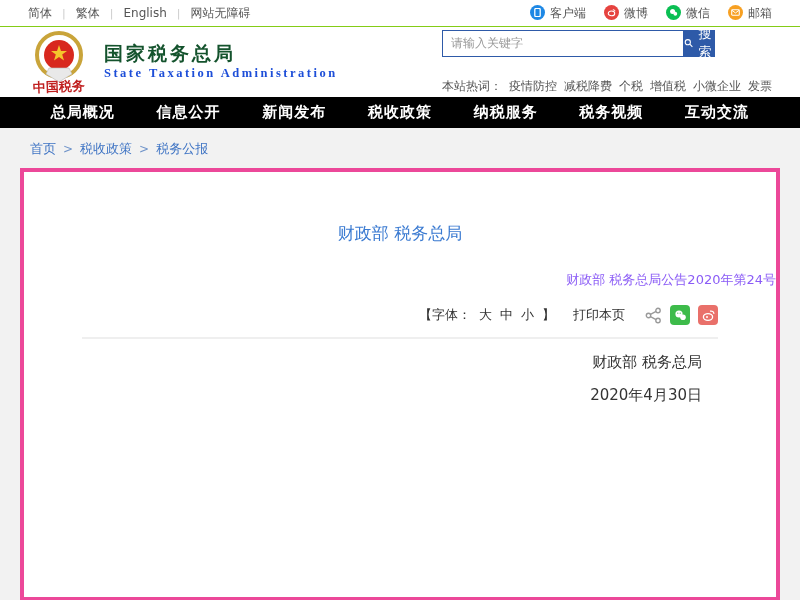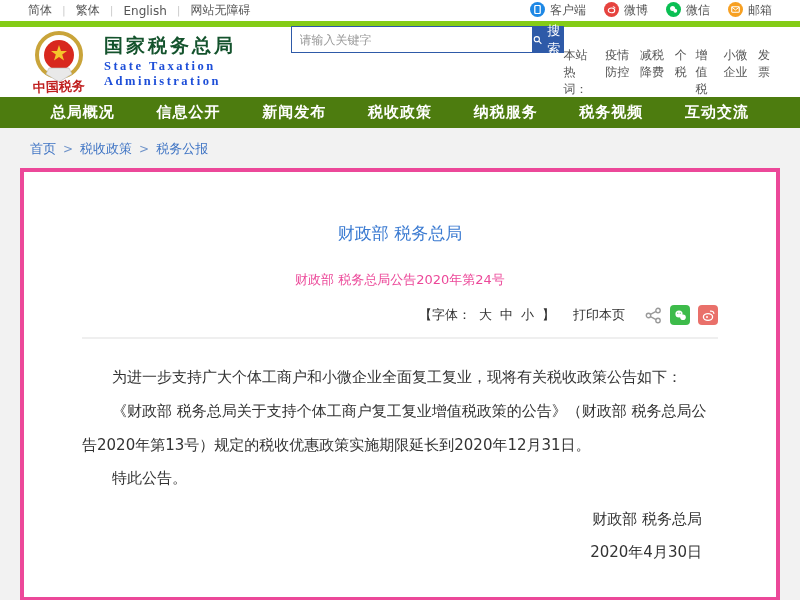--- a/index.html
+++ b/index.html
@@ -1,67 +1,67 @@
 <!DOCTYPE html>
 <html><head>
 <meta charset="utf-8">
 <style>
   * { margin: 0; padding: 0; box-sizing: border-box; }
   html, body { width: 800px; height: 600px; overflow: hidden; background: #fff;
     font-family: "DejaVu Sans", "Liberation Sans", sans-serif; }
 
   
   .topbar { height: 27px; display: flex; align-items: center; justify-content: space-between;
-    padding: 0 28px 0 28px; border-bottom: 6px solid #84cc16; background: #fff; }
+    padding: 0 28px 0 28px; border-bottom: 1px solid #84cc16; background: #fff; }
   .topbar-left { display: flex; align-items: center; gap: 10px; font-size: 12px; color: #555; }
   .topbar-left a { color: #555; text-decoration: none; cursor: pointer; }
   .tsep { color: #ccc; font-size: 11px; }
   .topbar-right { display: flex; align-items: center; gap: 18px; font-size: 12px; color: #555; }
   .quick { display: inline-flex; align-items: flex-start; gap: 5px; cursor: pointer; }
   .qicon { width: 15px; height: 15px; border-radius: 50%; display: inline-flex;
     align-items: center; justify-content: center; }
   .qicon svg { display: block; }
 
   
   .header { height: 70px; display: flex; align-items: center; padding: 0 28px; background: #fff; }
   .logo { width: 62px; height: 64px; margin-right: 14px; flex: 0 0 auto; }
   .brand { display: flex; flex-direction: column; justify-content: center; }
   .site-name { font-size: 19px; font-weight: bold; color: #14532d; letter-spacing: 3px; line-height: 1.15; }
   .site-name-en { font-family: "Liberation Serif", "DejaVu Serif", serif; font-size: 12.5px;
     font-weight: bold; color: #1d4ed8; letter-spacing: 2.5px; margin-top: 2px; }
-  .header-right { margin-left: auto; display: flex; flex-direction: row; align-items: flex-start; }
+  .header-right { margin-left: auto; display: flex; flex-direction: column; align-items: flex-start; }
   .search-row { display: flex; align-items: center; }
   .search-input { width: 242px; height: 27px; border: 1px solid #2e5aa8; padding: 0 8px;
     font-size: 12px; color: #333; outline: none; }
   .search-input::placeholder { color: #999; }
   .search-btn { height: 27px; width: 31px; background: #2e5aa8; color: #fff; border: none;
     font-size: 13px; display: flex; align-items: center; justify-content: center; gap: 2px; cursor: pointer; }
   .hotwords { margin-top: 21px; font-size: 12px; color: #555; display: flex; gap: 7px; }
   .hotwords a { color: #555; text-decoration: none; cursor: pointer; }
   .hot-label { color: #555; }
 
   
-  .nav { height: 31px; background: #4d7c0f; display: flex; align-items: center;
+  .nav { height: 31px; background: #000000; display: flex; align-items: center;
     justify-content: space-around; padding: 0 30px; }
   .nav-item { color: #fff; font-size: 15px; font-weight: bold; text-decoration: none;
     cursor: pointer; letter-spacing: 1px; }
 
   
   .lower { height: 566px; background: #f2f2f2; }
   .breadcrumb { padding: 12px 0 10px 30px; font-size: 13px; display: flex; gap: 7px; align-items: center; }
   .breadcrumb a { color: #3f74c4; text-decoration: none; cursor: pointer; }
   .bsep { color: #6f93c9; font-size: 12px; }
 
   
   .card { margin: 0 20px; background: #fff; border: 4px solid #ec4899; height: 433px;
     padding-top: 50px; }
   .pretitle { text-align: center; font-size: 17px; color: #3a7ad1; }
   .title { text-align: center; font-size: 21px; font-weight: bold; color: #e60000;
     margin-top: 10px; letter-spacing: 0.5px; }
-  .docnum { text-align: center; font-size: 13px; color: #ec4899; margin-top: 26px; }
+  .docnum { text-align: right; font-size: 13px; color: #8b5cf6; margin-top: 26px; }
   .toolbar { margin: 16px 58px 0 58px; display: flex; justify-content: flex-end;
     align-items: center; gap: 8px; font-size: 13px; color: #333; }
   .font-sizes { display: inline-flex; gap: 8px; }
   .font-sizes a { color: #333; text-decoration: none; cursor: pointer; }
   .print-label { margin-left: 10px; cursor: pointer; }
   .share-ic { margin-left: 12px; cursor: pointer; display: inline-flex; }
   .sq-ic { width: 20px; height: 20px; border-radius: 4px; display: inline-flex;
     align-items: center; justify-content: center; cursor: pointer; }
   .sq-wechat { background: #3dbb4a; }
   .sq-weibo { background: #e9706a; }
@@ -212,24 +212,19 @@
         <svg width="13" height="13" viewBox="0 0 13 13">
           <ellipse cx="6" cy="8" rx="4.6" ry="3.4" fill="none" stroke="#fff" stroke-width="1.3"></ellipse>
           <path d="M8 2.2 Q11.5 1.6 12 4.8" fill="none" stroke="#fff" stroke-width="1.2"></path>
           <circle cx="5" cy="8" r="1" fill="#fff"></circle>
         </svg>
       </span>
     </div>
 
     <div class="divider"></div>
 
-    <div class="body-text">
-      <p>为进一步支持广大个体工商户和小微企业全面复工复业，现将有关税收政策公告如下：</p>
-      <p>《财政部 税务总局关于支持个体工商户复工复业增值税政策的公告》（财政部 税务总局公告2020年第13号）规定的税收优惠政策实施期限延长到2020年12月31日。</p>
-      <p>特此公告。</p>
-    </div>
 
     <div class="signature">
       <div class="sig-org">财政部 税务总局</div>
       <div class="sig-date">2020年4月30日</div>
     </div>
   </div>
 </div>
 
 </body></html>

